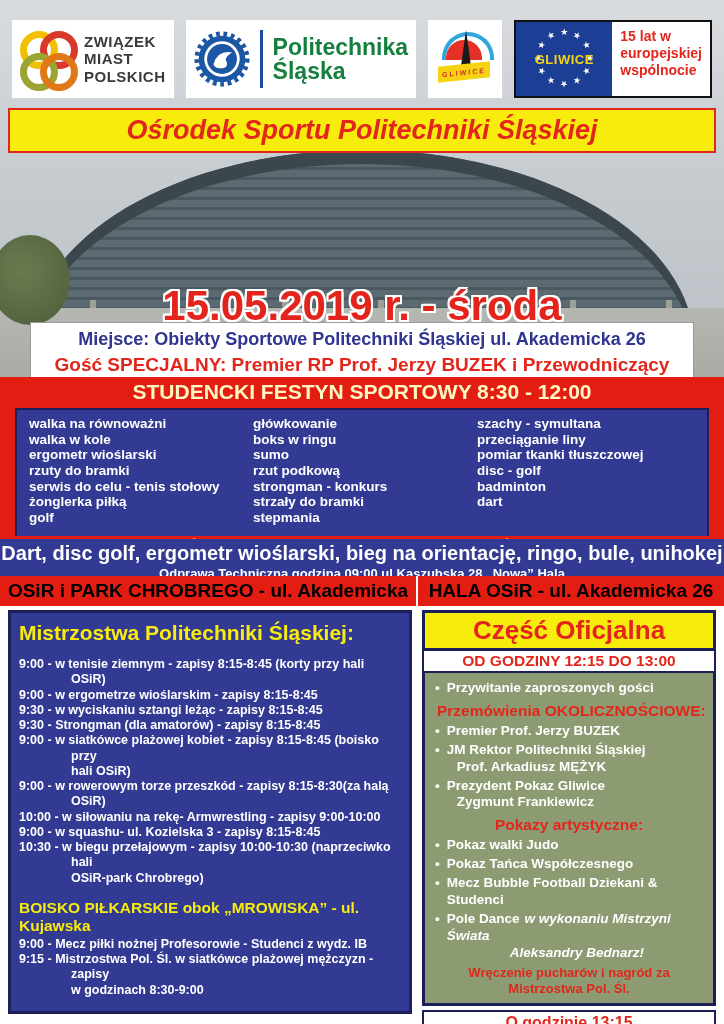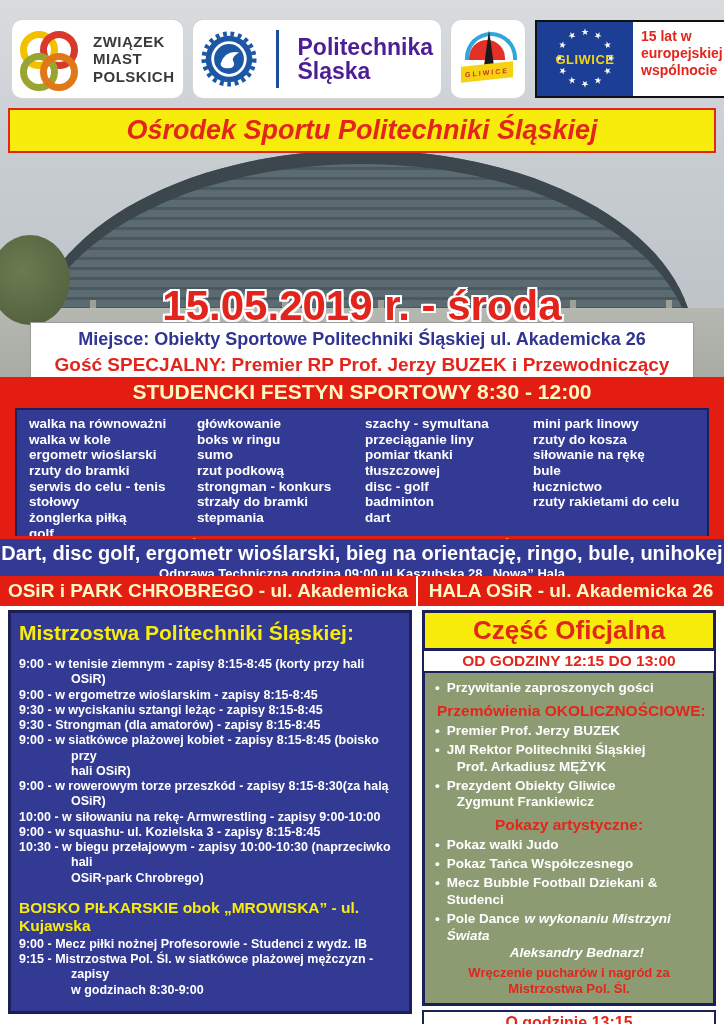--- a/index.html
+++ b/index.html
@@ -15,29 +15,29 @@
   .concrete{position:absolute;left:0;right:0;bottom:0;height:70px;
             background:linear-gradient(#b5b7b1,#a8aaa4);}
   .trees{position:absolute;left:-10px;top:235px;width:80px;height:90px;border-radius:50%;
          background:radial-gradient(circle at 40% 40%,#6b7b50,#4d5c3a);}
   .pillars{position:absolute;left:0;right:0;top:300px;height:40px;
            background:repeating-linear-gradient(90deg,transparent 0 90px,#9ea09a 90px 96px);}
   
   .logo-bar{position:absolute;top:20px;left:12px;right:12px;height:78px;display:flex;
             justify-content:space-between;align-items:stretch;gap:10px;}
   .logo-box{background:#fff;box-shadow:0 0 0 1px #d6d6d6;display:flex;align-items:center;
-            padding:4px 8px;gap:17px;border-radius:10px;}
+            padding:4px 8px;gap:8px;}
   .zmp-rings{position:relative;width:56px;height:64px;flex:0 0 auto;}
   .ring{position:absolute;width:24px;height:24px;border-radius:50%;border:7px solid;}
   .ring.r1{left:0;top:4px;border-color:#f3c000;}
   .ring.r2{left:20px;top:4px;border-color:#d8392b;}
   .ring.r3{left:0;top:26px;border-color:#9aa531;}
   .ring.r4{left:20px;top:26px;border-color:#e07818;}
   .zmp-text{font-size:15px;line-height:1.15;color:#3a3a3a;font-weight:bold;letter-spacing:.5px;}
-  .polsl-name{color:#4c1d95;font-size:23px;font-weight:bold;line-height:1.05;}
+  .polsl-name{color:#15803d;font-size:23px;font-weight:bold;line-height:1.05;}
   .polsl-divider{width:3px;align-self:stretch;background:#1b4f9c;margin:6px 2px;}
   .gliwice-logo{position:relative;width:58px;height:70px;}
   .gl-arc{position:absolute;left:6px;top:8px;width:44px;height:24px;border:4px solid #2fa7dc;
           border-bottom:none;border-radius:26px 26px 0 0;}
   .gl-sun{position:absolute;left:10px;top:16px;width:36px;height:20px;border-radius:20px 20px 0 0;
           background:#e33127;}
   .gl-tower{position:absolute;left:25px;top:6px;width:0;height:0;
             border-left:5px solid transparent;border-right:5px solid transparent;
             border-bottom:36px solid #1a1a1a;}
   .gl-base{position:absolute;left:2px;top:40px;width:52px;height:16px;background:#f5d312;
@@ -76,21 +76,21 @@
   .sport-item{color:#fff;font-size:13.5px;font-weight:bold;line-height:1.16;}
   
   .festiwal-banner{position:absolute;left:0;right:0;top:536px;background:#e41d13;
                    color:#f8ec0c;font-size:20px;font-weight:bold;text-align:center;padding:3px 0;}
   .festiwal-blue{position:absolute;left:0;right:0;top:539px;background:#333a94;text-align:center;
                  padding:3px 0 5px;}
   .festiwal-line1{color:#fff;font-size:20px;font-weight:bold;}
   .festiwal-line2{color:#fff;font-size:13px;font-weight:bold;margin-top:1px;}
   
   .loc-bar{position:absolute;left:0;right:0;top:576px;background:#e41d13;display:flex;}
-  .loc-cell{color:#fef9c3;font-size:19px;font-weight:bold;text-align:center;padding:4px 0;}
+  .loc-cell{color:#000000;font-size:19px;font-weight:bold;text-align:center;padding:4px 0;}
   .loc-left{flex:0 0 416px;}
   .loc-div{flex:0 0 2px;background:#fff;}
   .loc-right{flex:1;}
   
   .columns{position:absolute;left:8px;right:8px;top:610px;display:flex;gap:10px;
            align-items:stretch;height:404px;}
   .left-box{flex:0 0 404px;background:#333a94;border:3px solid #1b2058;padding:6px 8px;
             box-sizing:border-box;}
   .left-title{color:#f8ec0c;font-size:21px;font-weight:bold;margin:2px 0 12px;}
   .sched-item{color:#fff;font-size:12.5px;font-weight:bold;line-height:1.22;
@@ -229,29 +229,20 @@
         </div>
       <div class="sport-col">
 
       <div class="sport-item">szachy - symultana</div>
           <div class="sport-item">przeciąganie liny</div>
           <div class="sport-item">pomiar tkanki tłuszczowej</div>
           <div class="sport-item">disc - golf</div>
           <div class="sport-item">badminton</div>
           <div class="sport-item">dart</div>
         </div>
-      <div class="sport-col">
-
-      <div class="sport-item">mini park linowy</div>
-          <div class="sport-item">rzuty do kosza</div>
-          <div class="sport-item">siłowanie na rękę</div>
-          <div class="sport-item">bule</div>
-          <div class="sport-item">łucznictwo</div>
-          <div class="sport-item">rzuty rakietami do celu</div>
-        </div>
     </div>
   </div>
 
   <div class="festiwal-banner">FESTIWAL SPORTÓW NIEOLIMPIJSKICH UCZELNI ŚLĄSKICH 8:30 - 12:00</div>
   <div class="festiwal-blue">
     <div class="festiwal-line1">Dart, disc golf, ergometr wioślarski, bieg na orientację, ringo, bule, unihokej</div>
     <div class="festiwal-line2">Odprawa Techniczna godzina 09:00 ul.Kaszubska 28 „Nowa” Hala</div>
   </div>
 
   <div class="loc-bar">
@@ -305,21 +296,21 @@
               <span><span>Premier Prof. Jerzy BUZEK</span><span class="sub-line"></span></span>
             </div>
 
             <div class="bullet-row">
               <span class="bullet">•</span>
               <span><span>JM Rektor Politechniki Śląskiej</span><span class="sub-line">Prof. Arkadiusz MĘŻYK</span></span>
             </div>
 
             <div class="bullet-row">
               <span class="bullet">•</span>
-              <span><span>Prezydent Obiekty Gliwice</span><span class="sub-line">Zygmunt Frankiewicz</span></span>
+              <span><span>Prezydent Pokaz Gliwice</span><span class="sub-line">Zygmunt Frankiewicz</span></span>
             </div>
           </div>
         <div class="red-heading center">Pokazy artystyczne:</div>
         <div>
 
             <div class="bullet-row">
               <span class="bullet">•</span>
               <span><span>Pokaz walki Judo</span><i class="italic-tail"></i><span class="sub-center"></span></span>
             </div>
 

